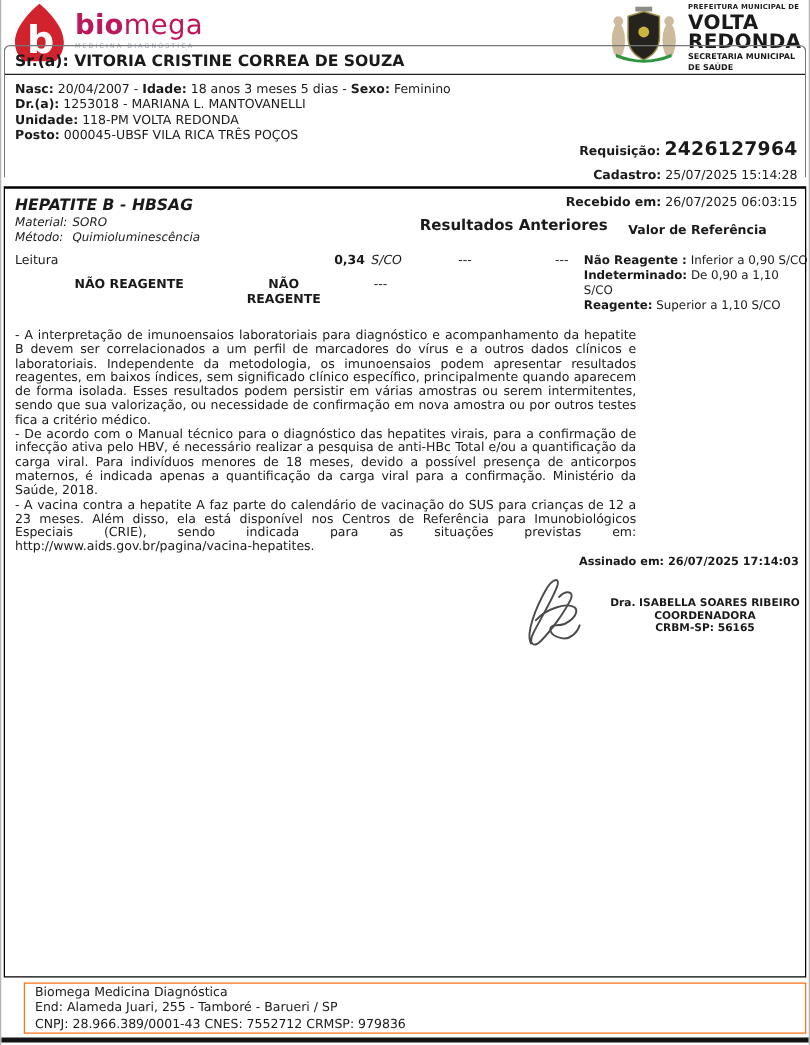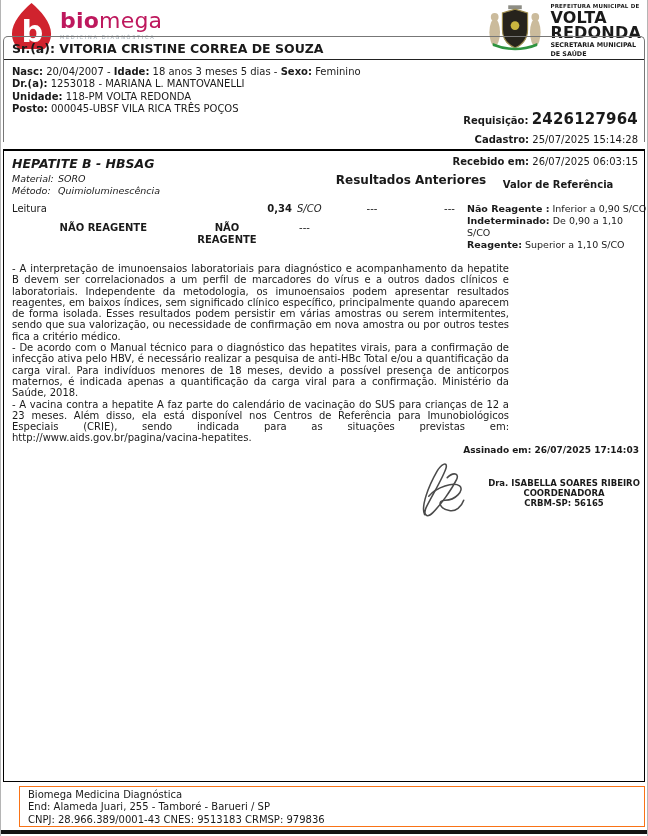--- a/index.html
+++ b/index.html
@@ -206,17 +206,17 @@
     <div class="doctor">
       <div>Dra. ISABELLA SOARES RIBEIRO</div>
       <div>COORDENADORA</div>
       <div>CRBM-SP: 56165</div>
     </div>
   </div>
 
   <div class="footer">
     <div>Biomega Medicina Diagnóstica</div>
     <div>End: Alameda Juari, 255 - Tamboré - Barueri / SP</div>
-    <div>CNPJ: 28.966.389/0001-43 CNES: 9513183 CRMSP: 979836</div>
+    <div>CNPJ: 28.966.389/0001-43 CNES: 7552712 CRMSP: 979836</div>
   </div>
 
   <div class="bottom-bar"></div>
 </div>
 
 </body></html>

